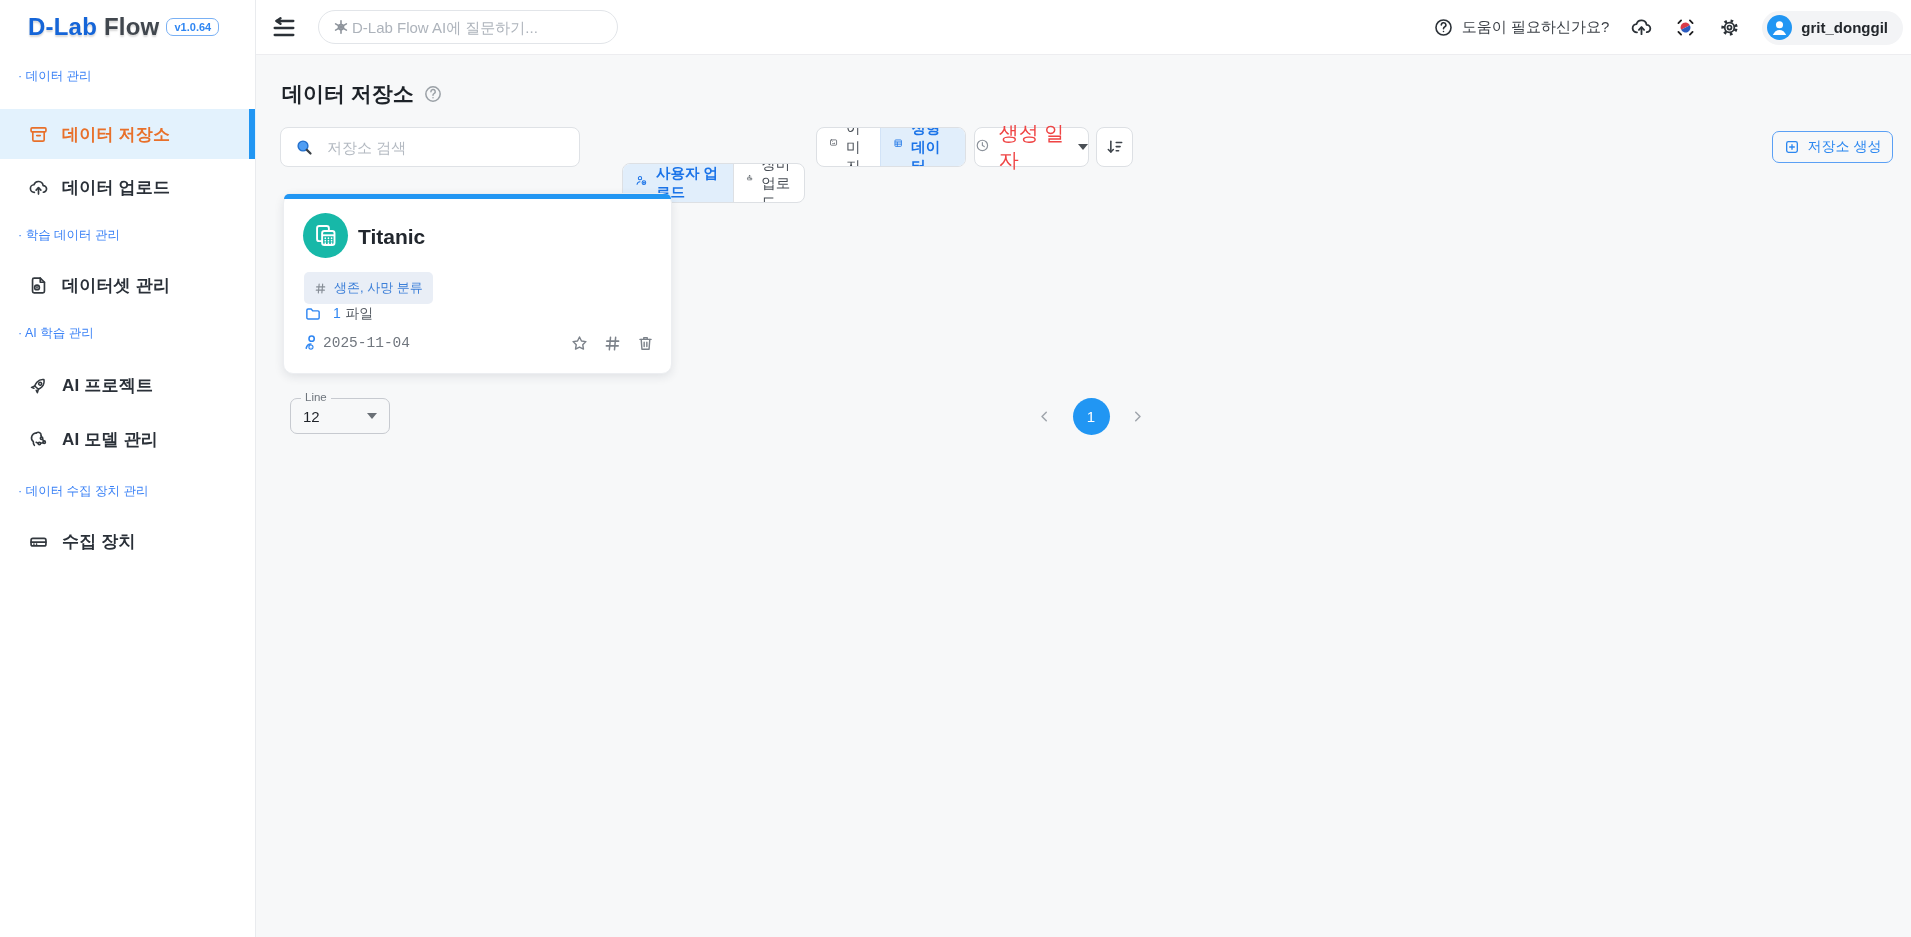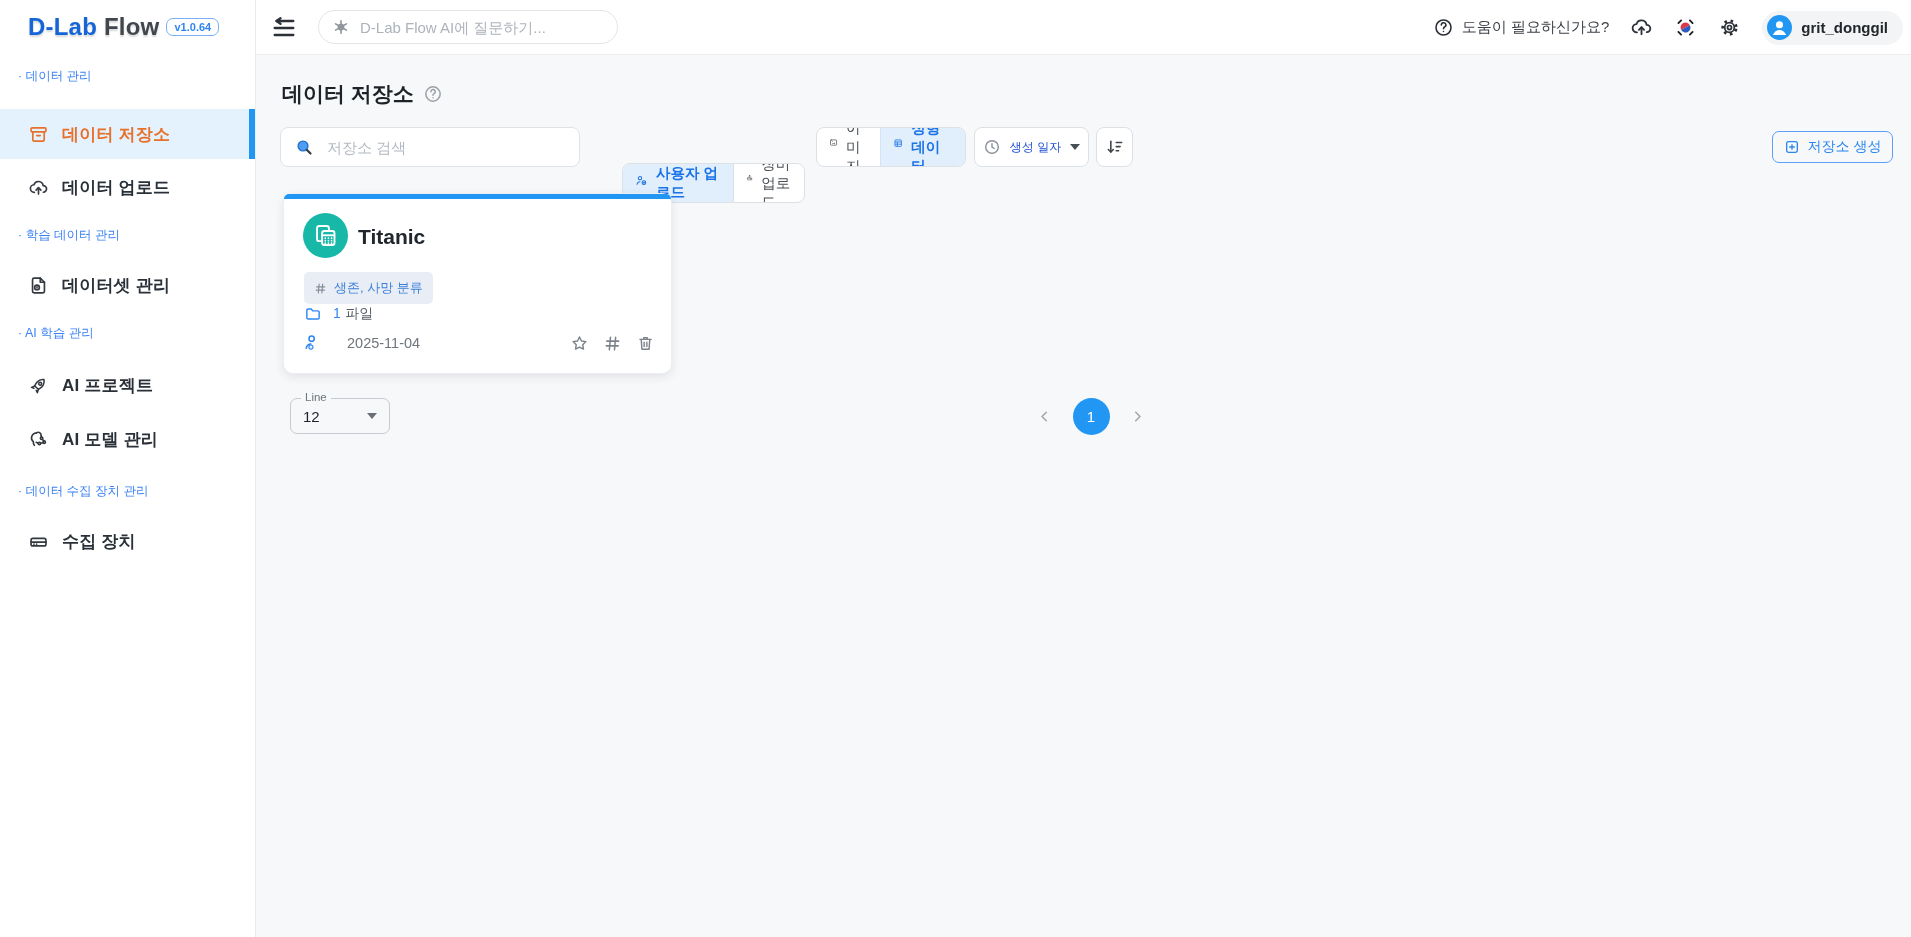--- a/index.html
+++ b/index.html
@@ -20,21 +20,21 @@
   .nav-item { position:absolute; left:0; width:256px; height:40px; display:flex; align-items:center; gap:13px; padding-left:28px; cursor:pointer; color:#2a3038; }
   .nav-item .nav-label { font-size:17px; font-weight:700; letter-spacing:.2px; }
   .nav-item .nav-ic { width:21px; height:21px; color:#33393f; flex:0 0 21px; }
   .nav-item.active { height:50px; background:#e3f2fd; color:#e8702a; }
   .nav-item.active .nav-ic { color:#e8702a; }
   .active-bar { position:absolute; right:0; top:109px; width:6px; height:50px; background:#2196f3; }
 
   
   .topbar { position:absolute; left:256px; top:0; width:1655px; height:55px; background:#ffffff; border-bottom:1px solid #ededf0; z-index:2; }
   .collapse-btn { position:absolute; left:14px; top:14px; width:28px; height:28px; color:#2b3137; cursor:pointer; }
-  .ai-input-wrap { position:absolute; left:62px; top:10px; width:300px; height:34px; border:1px solid #e2e5e9; border-radius:17px; background:#fff; display:flex; align-items:center; padding:0 12px; gap:9px; }
+  .ai-input-wrap { position:absolute; left:62px; top:10px; width:300px; height:34px; border:1px solid #e2e5e9; border-radius:17px; background:#fff; display:flex; align-items:center; padding:0 12px; gap:1px; }
   .ai-input-wrap input { border:none; outline:none; flex:1; font-size:15px; color:#3c4248; background:transparent; font-family:"Liberation Sans", sans-serif; }
   .ai-input-wrap input::placeholder { color:#adb3bb; }
   .ai-logo { width:20px; height:20px; color:#8d939b; flex:0 0 20px; }
   .topbar-right { position:absolute; right:8px; top:0; height:55px; display:flex; align-items:center; gap:21px; }
   .help-group { display:flex; align-items:center; gap:8px; color:#3a3f45; cursor:pointer; }
   .help-group .txt { font-size:15px; }
   .tb-ic { width:23px; height:23px; color:#2b3137; cursor:pointer; }
   .user-chip { display:flex; align-items:center; gap:9px; background:#f3f4f6; border-radius:17px; height:34px; padding:0 15px 0 5px; cursor:pointer; }
   .user-avatar { width:25px; height:25px; border-radius:50%; background:#2196f3; }
   .user-name { font-size:15px; font-weight:700; color:#23272c; }
@@ -49,21 +49,21 @@
   .repo-search input { border:none; outline:none; flex:1; font-size:15px; color:#3c4248; background:transparent; font-family:"Liberation Sans", sans-serif; }
   .repo-search input::placeholder { color:#b4bac2; }
 
   .toggle-group { position:absolute; top:72px; height:40px; display:flex; border:1px solid #dde0e4; border-radius:8px; overflow:hidden; background:#fff; }
   .toggle-seg { display:flex; align-items:center; justify-content:center; gap:8px; font-size:14.5px; color:#474d55; cursor:pointer; padding:0 12px; }
   .toggle-seg + .toggle-seg { border-left:1px solid #dde0e4; }
   .toggle-seg.selected { background:#e1eefb; color:#1a73e8; font-weight:600; border-left-color:#d2e3f7; }
   .toggle-seg .seg-ic { width:18px; height:18px; }
 
   .date-dropdown { position:absolute; left:718px; top:72px; width:115px; height:40px; background:#fff; border:1px solid #dde0e4; border-radius:8px; display:flex; align-items:center; justify-content:center; gap:9px; cursor:pointer; }
-  .date-dropdown .txt { font-size:12px; color:#1d4ed8; }
+  .date-dropdown .txt { font-size:20px; color:#ef4444; }
   .date-dropdown .clock { width:18px; height:18px; color:#8c929b; }
   .caret-down { width:0; height:0; border-left:5px solid transparent; border-right:5px solid transparent; border-top:6px solid #4a4f55; }
 
   .sort-btn { position:absolute; left:840px; top:72px; width:37px; height:40px; background:#fff; border:1px solid #dde0e4; border-radius:8px; display:flex; align-items:center; justify-content:center; color:#3e444b; cursor:pointer; }
   .sort-btn svg { width:20px; height:20px; }
 
   .create-btn { position:absolute; left:1516px; top:76px; width:121px; height:32px; border:1px solid #5ba0f5; border-radius:7px; color:#2b87f0; display:flex; align-items:center; justify-content:center; gap:8px; font-size:14px; cursor:pointer; background:transparent; }
   .create-btn svg { width:16px; height:16px; }
 
   
@@ -72,21 +72,21 @@
   .card-avatar { position:absolute; left:19px; top:19px; width:45px; height:45px; border-radius:50%; background:#17b8a8; display:flex; align-items:center; justify-content:center; }
   .card-avatar svg { width:27px; height:27px; }
   .card-title { position:absolute; left:74px; top:31px; font-size:21px; font-weight:700; color:#22272e; }
   .card-tag { position:absolute; left:20px; top:78px; height:23px; background:#e9eef6; border-radius:5px; display:flex; align-items:center; gap:7px; padding:16px 10px; }
   .card-tag svg { width:13px; height:13px; color:#868d96; }
   .card-tag .txt { font-size:13px; color:#3c7fd8; }
   .file-row { position:absolute; left:20px; top:110px; display:flex; align-items:center; gap:11px; }
   .file-row svg { width:18px; height:18px; color:#2f86f2; }
   .file-count { font-size:14px; color:#2f86f2; }
   .file-unit { font-size:14px; color:#565c64; }
-  .date-row { position:absolute; left:18px; top:138px; display:flex; align-items:center; gap:24px; }
+  .date-row { position:absolute; left:18px; top:138px; display:flex; align-items:center; gap:0;font-family:Liberation Mono, monospace; }
   .date-row svg { width:21px; height:21px; color:#2f86f2; }
   .date-txt { font-size:14.5px; color:#70767e; }
   .card-actions { position:absolute; right:16px; top:140px; display:flex; align-items:center; gap:14px; color:#7c828a; }
   .card-actions svg { width:19px; height:19px; cursor:pointer; }
 
   
   .line-select { position:absolute; left:34px; top:343px; width:100px; height:36px; border:1px solid #c7cad0; border-radius:7px; display:flex; align-items:center; padding:0 12px; cursor:pointer; }
   .line-select .value { font-size:15px; color:#1f2329; }
   .line-select .caret { margin-left:auto; width:0; height:0; border-left:5px solid transparent; border-right:5px solid transparent; border-top:6px solid #6a7076; }
   .line-label { position:absolute; left:10px; top:-8px; font-size:11.5px; color:#6e747c; background:#f7f8f9; padding:0 4px; }

